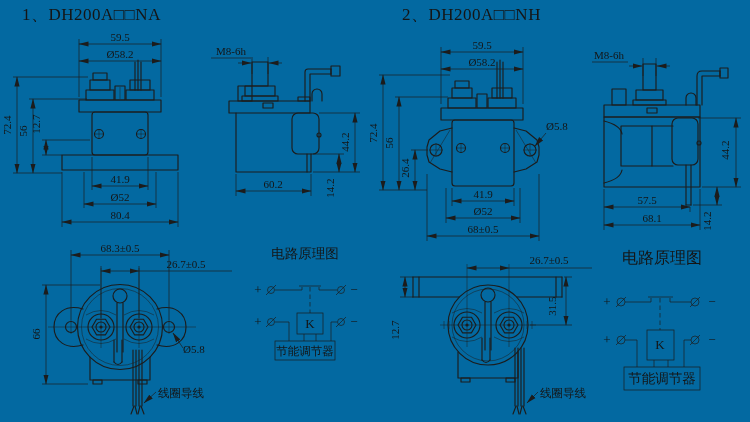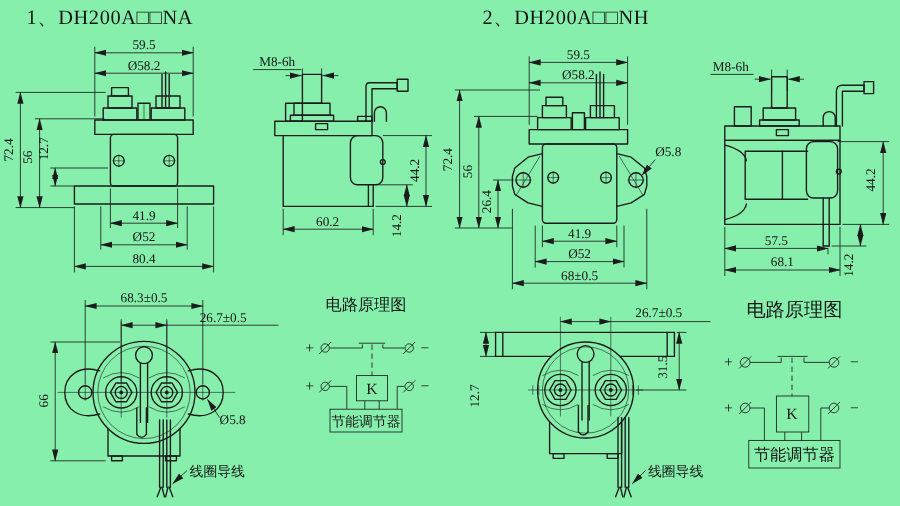--- a/index.html
+++ b/index.html
@@ -1,16 +1,16 @@
 <!DOCTYPE html>
 <html><head>
 <meta charset="utf-8">
 <style>
   html,body{margin:0;padding:0;background:#fff;}
-  #stage{position:relative;width:750px;height:422px;background:#86efac;overflow:hidden;}
+  #stage{position:relative;width:750px;height:422px;background:#0369a1;overflow:hidden;}
   svg{position:absolute;left:0;top:0;}
   svg *{vector-effect:none;}
   .o{stroke:#1c1c1c;stroke-width:1.15;fill:none;stroke-linecap:round;stroke-linejoin:round;}
   .d{stroke:#1c1c1c;stroke-width:0.7;fill:none;}
   .c{stroke:#1c1c1c;stroke-width:0.5;fill:none;}
   .dash{stroke-dasharray:4.5 3;}
   .fill{fill:#1c1c1c;stroke:none;}
   text{fill:#151515;stroke:none;}
   .t{font:11px "Liberation Serif","DejaVu Serif",serif;}
   .cjk{font:11.5px "Liberation Serif","DejaVu Sans",sans-serif;}

